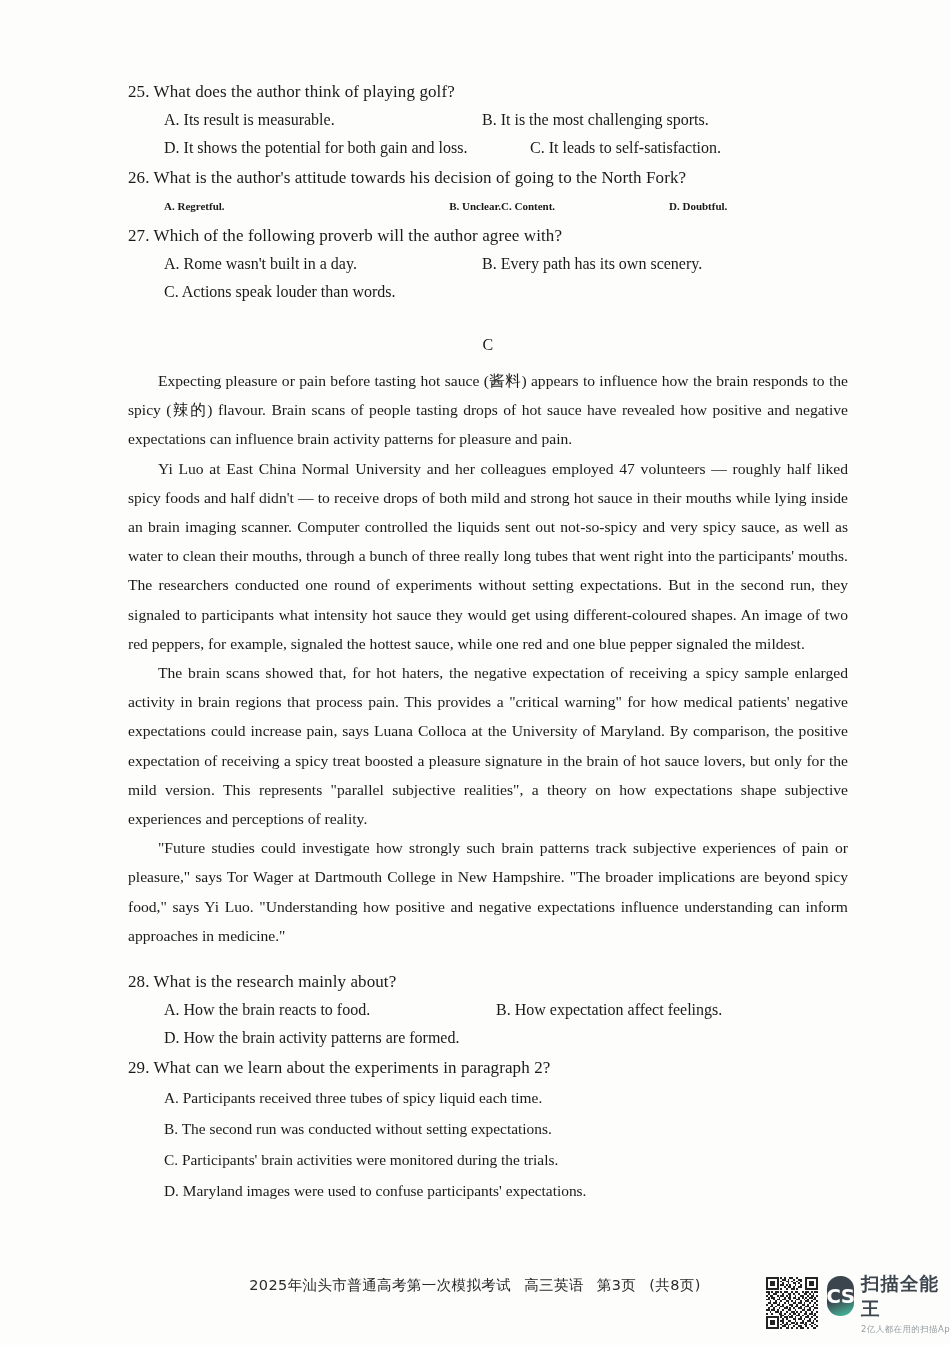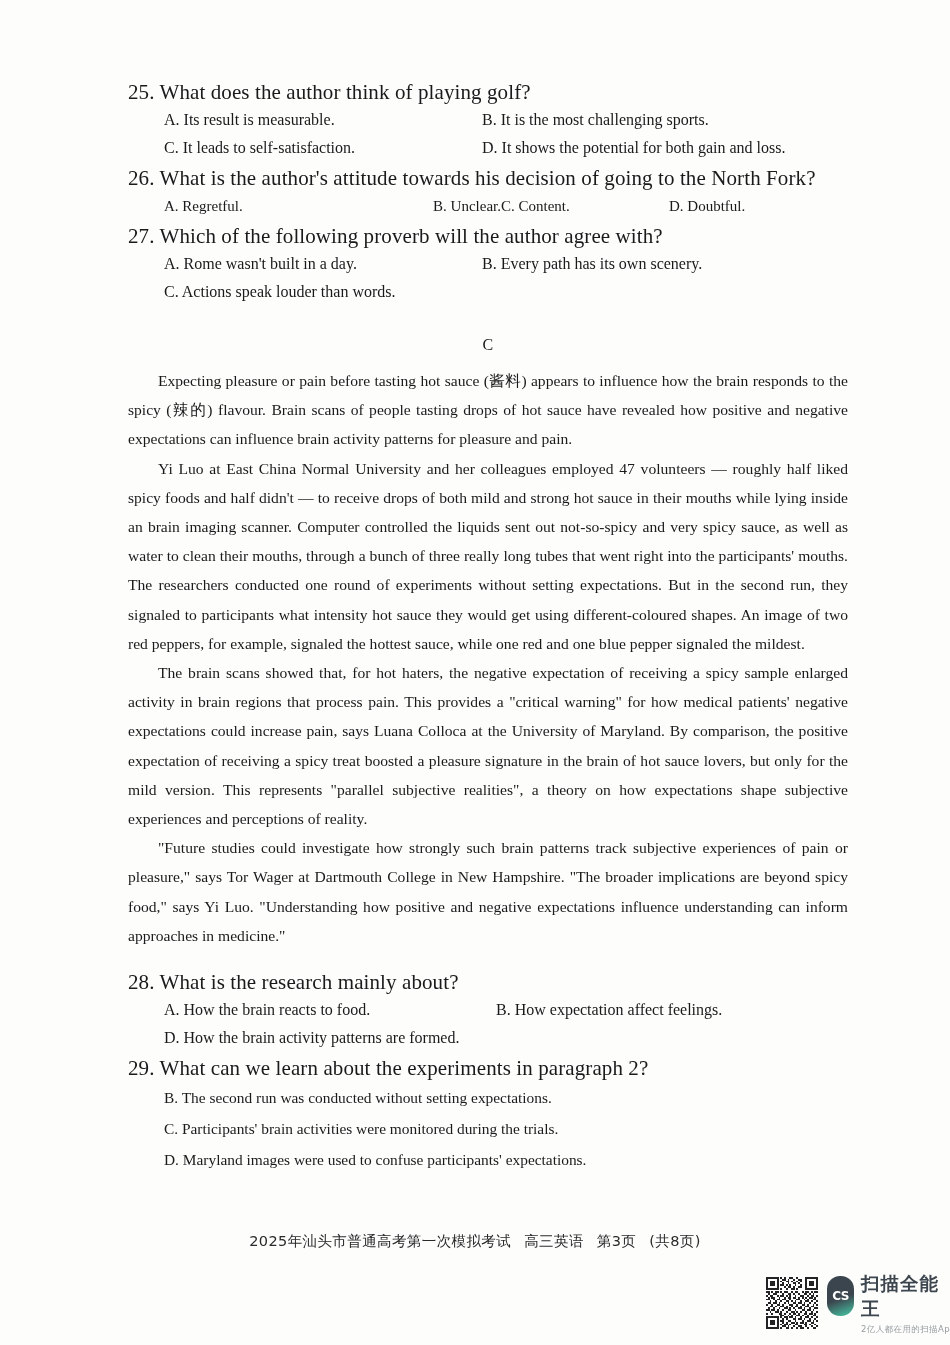--- a/index.html
+++ b/index.html
@@ -27,21 +27,21 @@
     left: 128px;
     top: 78px;
     width: 720px;
   }
 
   
   .question {
     margin: 0 0 2px 0;
   }
   .q-stem {
-    font-size: 21px;
+    font-size: 17px;
     line-height: 28px;
     letter-spacing: 0.1px;
     white-space: nowrap;
   }
   .opts-2col {
     display: flex;
     padding-left: 36px;
   }
   .opts-2col .opt {
     font-size: 16px;
@@ -49,23 +49,24 @@
     white-space: nowrap;
   }
   .opts-2col .opt.col-a { width: 318px; flex: none; }
   .opts-2col .opt.col-b { flex: 1; }
 
   .opts-4col {
     display: flex;
     padding-left: 36px;
   }
   .opts-4col .opt {
-    font-size: 15px;
+    font-size: 11px;
     line-height: 28px;
     white-space: nowrap;
+    font-weight: bold;
   }
   .opts-4col .opt.c1 { width: 172px; flex: none; }
   .opts-4col .opt.c2 { width: 165px; flex: none; text-align: right; }
   .opts-4col .opt.c3 { width: 168px; flex: none; }
   .opts-4col .opt.c4 { flex: 1; }
 
   .opts-1col { padding-left: 36px; }
   .opts-1col .opt {
     font-size: 15.4px;
     line-height: 31px;
@@ -94,21 +95,21 @@
     hyphens: none;
   }
   .para.last-of-block { margin-bottom: 0; }
   .gap-before-q { height: 18px; }
 
   
   .footer {
     position: absolute;
     left: 0;
     right: 0;
-    top: 1232px;
+    top: 1276px;
     text-align: center;
     font-family: "DejaVu Sans", sans-serif;
     font-size: 14.5px;
     color: #2a2a2a;
     letter-spacing: 0.4px;
     white-space: nowrap;
   }
   .footer .seg { margin: 0 4px; }
 
   
@@ -138,21 +139,21 @@
     display: flex;
     align-items: center;
   }
   .cs-logo {
     width: 27px;
     height: 40px;
     border-radius: 13px;
     background: linear-gradient(160deg, #2b3640 0%, #2b3640 55%, #37c7a0 100%);
     color: #ffffff;
     font-family: "DejaVu Sans", sans-serif;
-    font-size: 12px;
+    font-size: 20px;
     font-weight: bold;
     display: flex;
     align-items: center;
     justify-content: center;
     letter-spacing: -0.5px;
     flex: none;
   }
   .cs-name {
     margin-left: 7px;
     font-family: "DejaVu Sans", sans-serif;
@@ -178,22 +179,22 @@
 
   <div class="content">
 
     <div class="question">
       <div class="q-stem">25. What does the author think of playing golf?</div>
       <div class="opts-2col">
         <div class="opt col-a">A. Its result is measurable.</div>
         <div class="opt col-b">B. It is the most challenging sports.</div>
       </div>
       <div class="opts-2col">
+        <div class="opt col-b">D. It shows the potential for both gain and loss.</div>
         <div class="opt col-a">C. It leads to self-satisfaction.</div>
-        <div class="opt col-b">D. It shows the potential for both gain and loss.</div>
       </div>
     </div>
 
     <div class="question">
       <div class="q-stem">26. What is the author's attitude towards his decision of going to the North Fork?</div>
       <div class="opts-4col">
         <div class="opt c1">A. Regretful.</div>
         <div class="opt c2">B. Unclear.</div>
         <div class="opt c3">C. Content.</div>
         <div class="opt c4">D. Doubtful.</div>
@@ -227,20 +228,21 @@
         <div class="opt col-b">B. How expectation affect feelings.</div>
       </div>
       <div class="opts-2col tight">
         <div class="opt col-b">D. How the brain activity patterns are formed.</div>
       </div>
     </div>
 
     <div class="question">
       <div class="q-stem">29. What can we learn about the experiments in paragraph 2?</div>
       <div class="opts-1col">
+        <div class="opt">A. Participants received three tubes of spicy liquid each time.</div>
         <div class="opt">B. The second run was conducted without setting expectations.</div>
         <div class="opt">C. Participants' brain activities were monitored during the trials.</div>
         <div class="opt">D. Maryland images were used to confuse participants' expectations.</div>
       </div>
     </div>
 
   </div>
 
   <div class="footer">
     <span class="seg">2025年汕头市普通高考第一次模拟考试</span>

